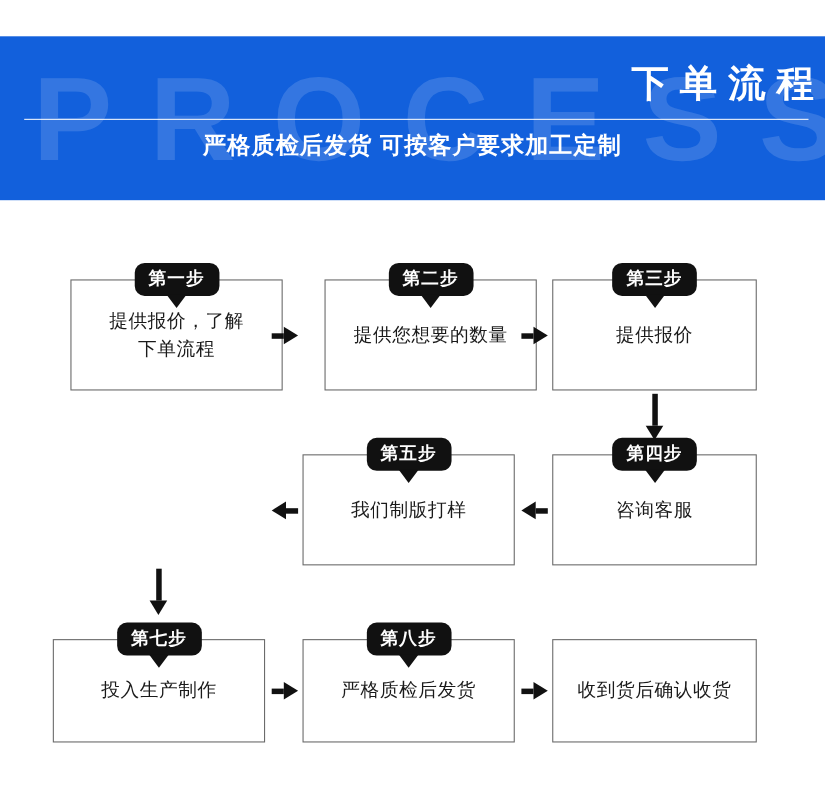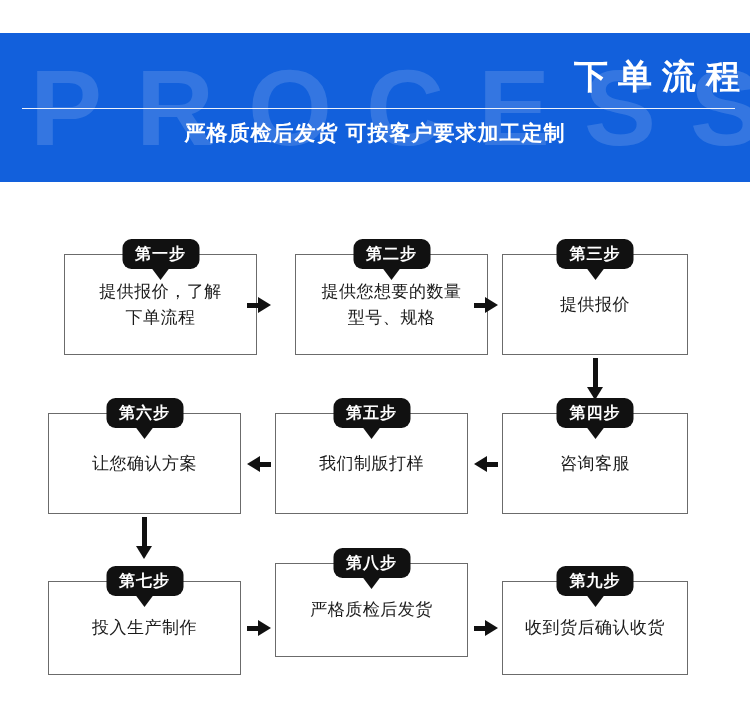--- a/index.html
+++ b/index.html
@@ -217,47 +217,40 @@
 
   <div class="arrow-h" style="left:247px; top:118px; width:24px;">
     <div class="shaft"></div>
     <div class="head-r"></div>
   </div>
 
   <div class="step-box" style="left:275px; top:72px; width:193px; height:101px;margin-left:20px;">
     <div class="step-badge">第二步</div>
     <div class="step-text">
       <span class="ln">提供您想要的数量</span>
-      <span class="ln">型号、规格</span>
     </div>
   </div>
 
   <div class="arrow-h" style="left:474px; top:118px; width:24px;">
     <div class="shaft"></div>
     <div class="head-r"></div>
   </div>
 
   <div class="step-box" style="left:502px; top:72px; width:186px; height:101px;padding-left:32px;">
     <div class="step-badge">第三步</div>
     <div class="step-text">
       <span class="ln">提供报价</span>
     </div>
   </div>
 
   <div class="arrow-v" style="left:590px; top:176px; height:42px;">
     <div class="shaft"></div>
     <div class="head-d"></div>
   </div>
 
-  <div class="step-box" style="left:48px; top:231px; width:193px; height:101px;">
-    <div class="step-badge">第六步</div>
-    <div class="step-text">
-      <span class="ln">让您确认方案</span>
-    </div>
-  </div>
 
   <div class="arrow-h" style="left:247px; top:277px; width:24px;">
     <div class="head-l"></div>
     <div class="shaft"></div>
   </div>
 
   <div class="step-box" style="left:275px; top:231px; width:193px; height:101px;">
     <div class="step-badge">第五步</div>
     <div class="step-text">
       <span class="ln">我们制版打样</span>
@@ -286,32 +279,31 @@
     <div class="step-text">
       <span class="ln">投入生产制作</span>
     </div>
   </div>
 
   <div class="arrow-h" style="left:247px; top:441px; width:24px;">
     <div class="shaft"></div>
     <div class="head-r"></div>
   </div>
 
-  <div class="step-box" style="left:275px; top:381px; width:193px; height:94px;">
+  <div class="step-box" style="left:275px; top:399px; width:193px; height:94px;">
     <div class="step-badge">第八步</div>
     <div class="step-text">
       <span class="ln">严格质检后发货</span>
     </div>
   </div>
 
   <div class="arrow-h" style="left:474px; top:441px; width:24px;">
     <div class="shaft"></div>
     <div class="head-r"></div>
   </div>
 
   <div class="step-box" style="left:502px; top:399px; width:186px; height:94px;">
-    <div class="step-badge">第九步</div>
     <div class="step-text">
       <span class="ln">收到货后确认收货</span>
     </div>
   </div>
 
 </div>
 
 </body></html>

